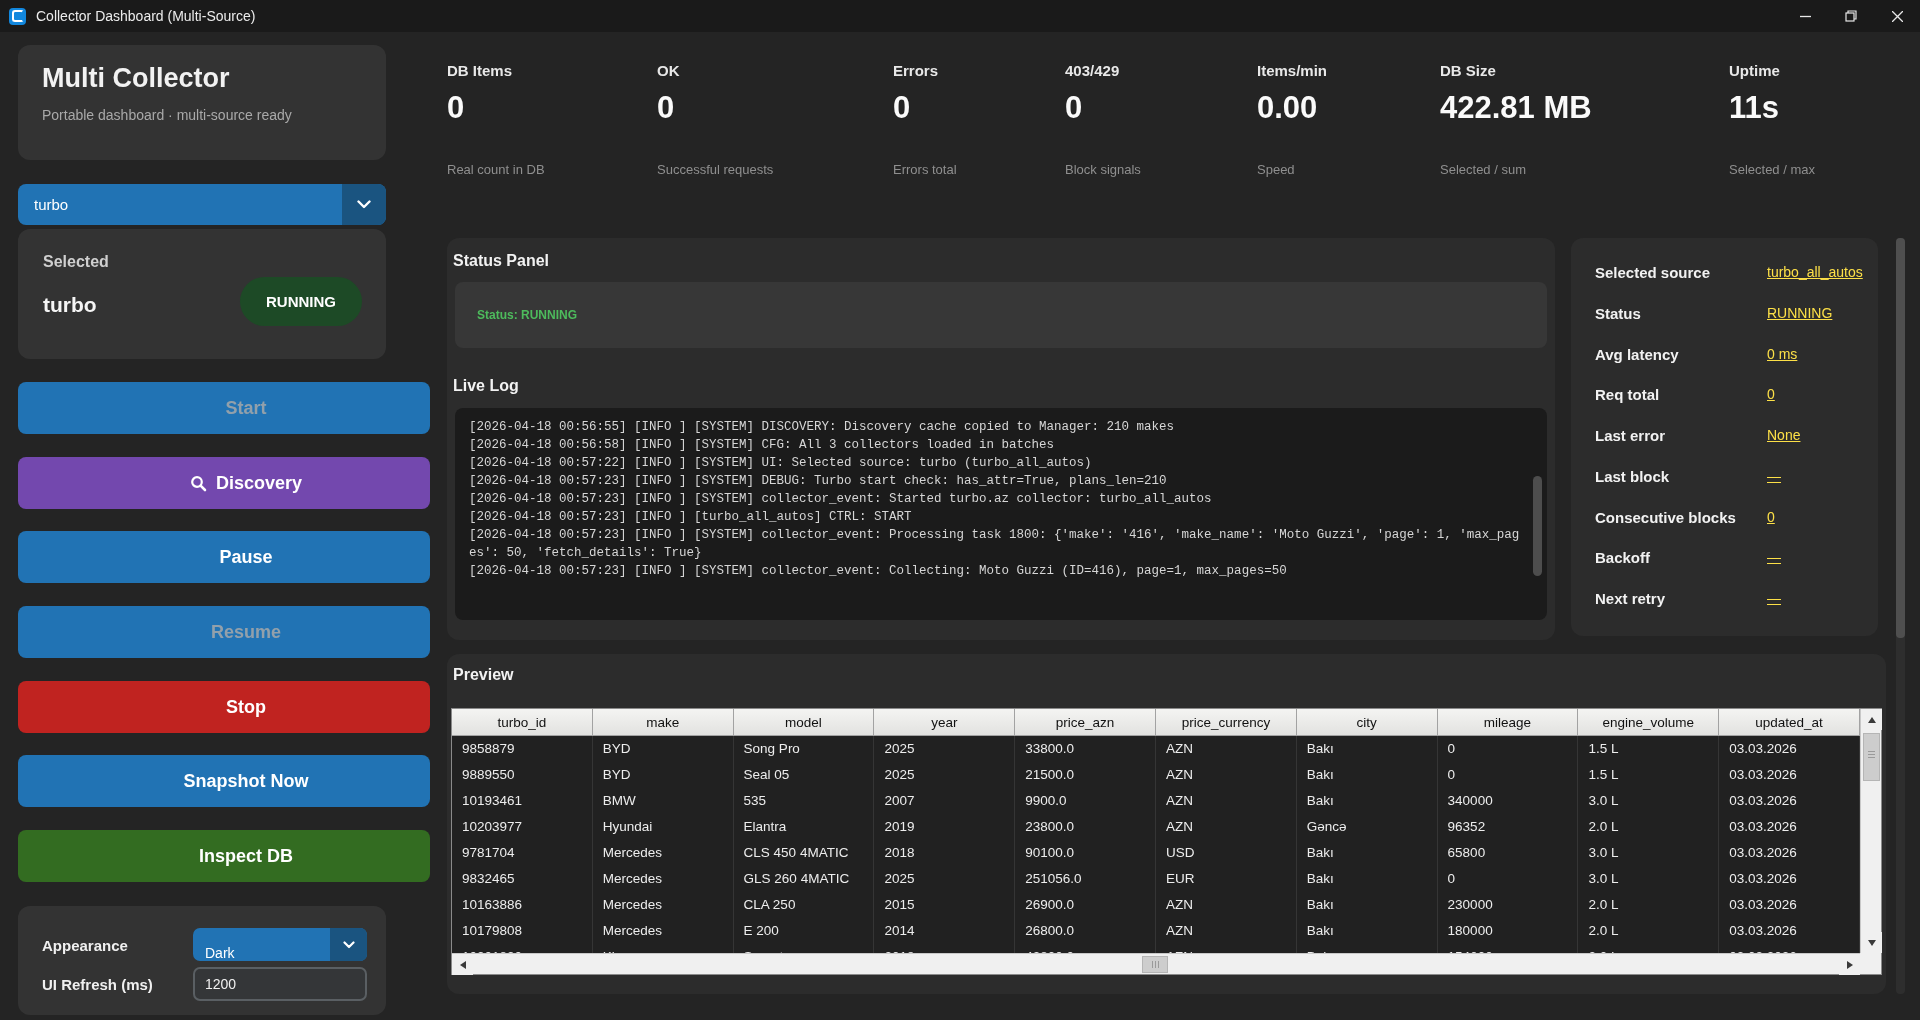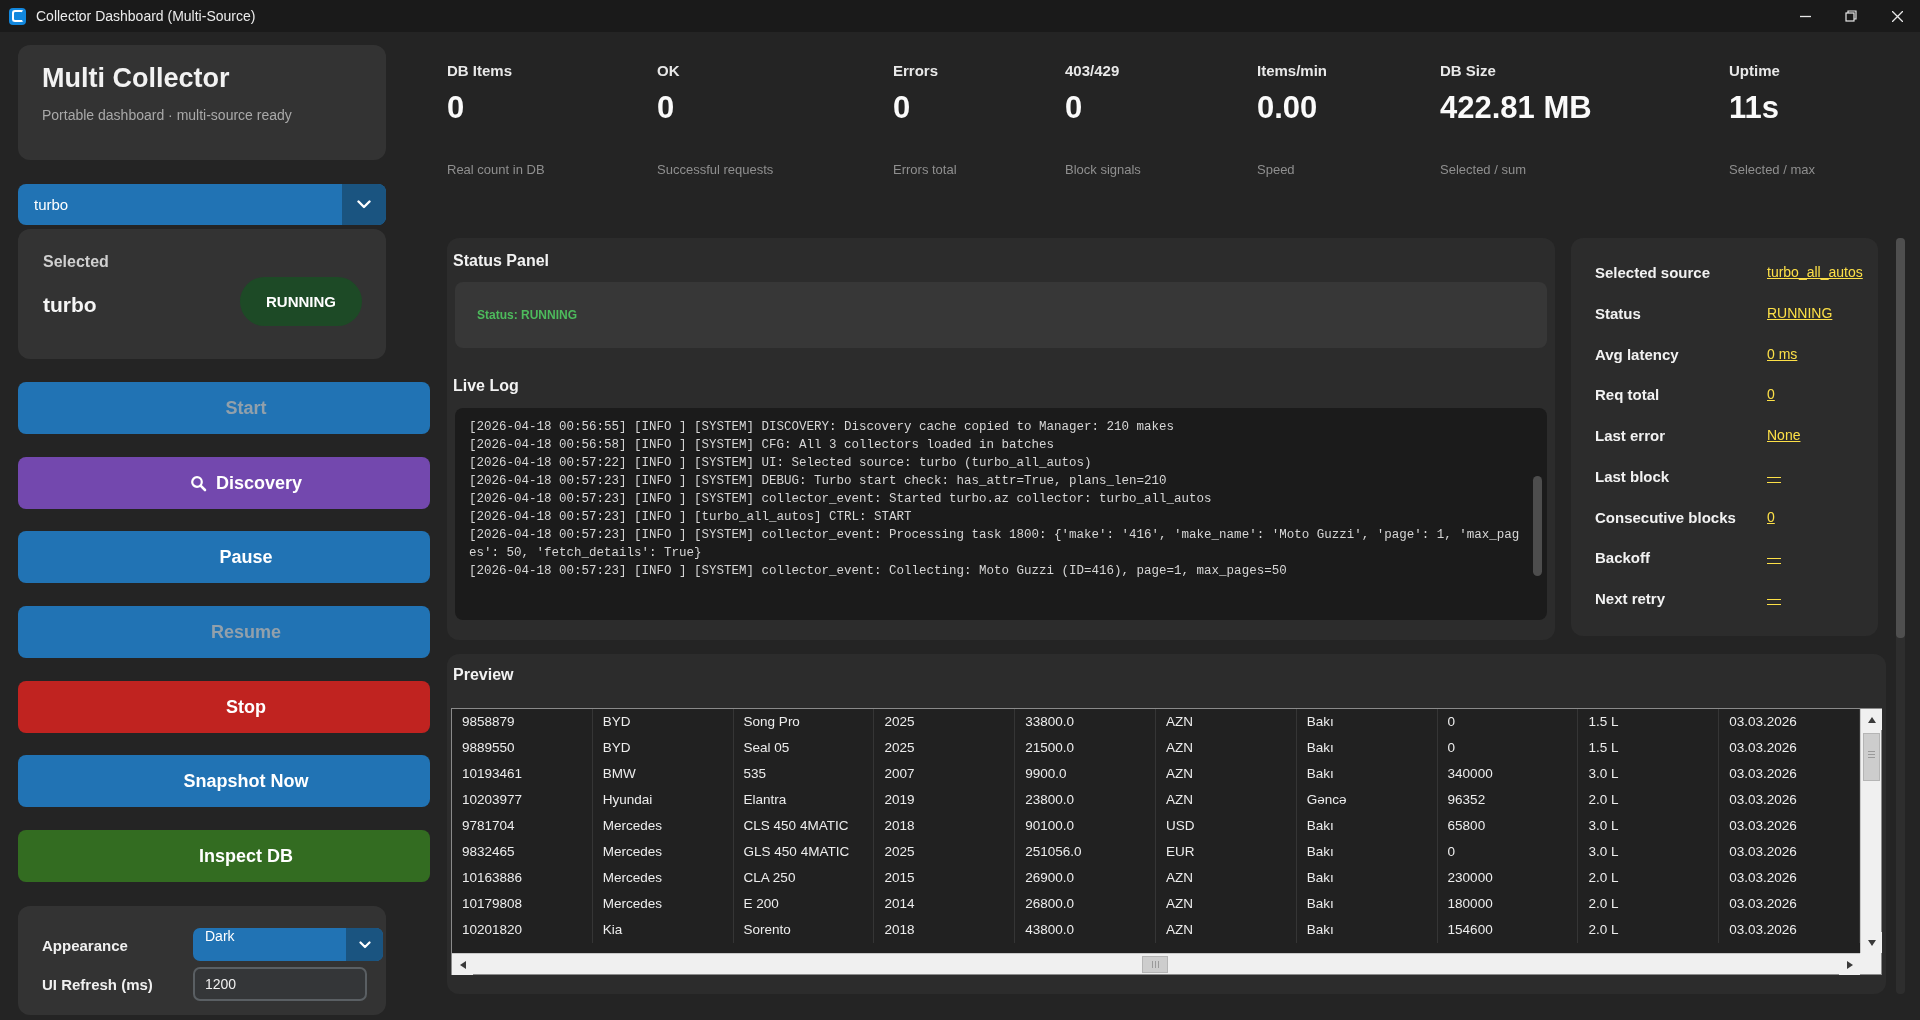--- a/index.html
+++ b/index.html
@@ -38,22 +38,22 @@
   .side-btn{position:absolute;left:0;width:368px;height:52px;border-radius:8px;color:#fff;
     font-size:18px;font-weight:bold;display:flex;align-items:center;justify-content:center;cursor:pointer;padding-left:44px;}
   .btn-blue{background:#2173b4;}
   .btn-purple{background:#7348ae;}
   .btn-red{background:#c02320;}
   .btn-green{background:#336c21;}
   .side-btn.disabled{color:#92a0ab;}
   .side-btn .mag{margin-right:9px;}
   .settings-card{top:906px;height:109px;}
   .set-label{position:absolute;left:24px;color:#f0f0f0;font-size:15px;font-weight:bold;}
-  .mini-select{position:absolute;left:175px;top:22px;width:190px;height:33px;background:#2173b4;
-    border-radius:7px;display:flex;align-items:flex-start;cursor:pointer;}
+  .mini-select{position:absolute;left:175px;top:22px;width:174px;height:33px;background:#2173b4;
+    border-radius:7px;display:flex;align-items:flex-end;cursor:pointer;}
   .mini-select .select-value{font-size:14px;margin-left:12px;}
   .mini-arrow{width:37px;height:33px;background:#1a5480;border-radius:0 7px 7px 0;
     display:flex;align-items:center;justify-content:center;}
   .refresh-input{position:absolute;left:175px;top:61px;width:150px;height:30px;background:#343638;
     border:2px solid #5a5f63;border-radius:7px;color:#f0f0f0;font-size:14px;padding:0 10px;outline:none;
     font-family:"Liberation Sans", sans-serif;}
   
   .stats-row{position:absolute;left:447px;top:32px;width:1473px;height:170px;}
   .stat{position:absolute;top:0;}
   .stat-label{position:absolute;top:30px;color:#e8e8e8;font-size:15px;font-weight:bold;white-space:nowrap;}
@@ -301,20 +301,32 @@
         <span class="info-label">Next retry</span>
         <span class="info-value">—</span>
       </div>
     </div>
 </div>
 
 <div class="panel preview-panel">
   <div class="panel-heading" style="top:12px;">Preview</div>
   <div class="table">
     <div class="table-main">
+      <div class="t-head" id="t-head">
+          <div class="t-hcell">turbo_id</div>
+          <div class="t-hcell">make</div>
+          <div class="t-hcell">model</div>
+          <div class="t-hcell">year</div>
+          <div class="t-hcell">price_azn</div>
+          <div class="t-hcell">price_currency</div>
+          <div class="t-hcell">city</div>
+          <div class="t-hcell">mileage</div>
+          <div class="t-hcell">engine_volume</div>
+          <div class="t-hcell">updated_at</div>
+        </div>
       <div class="t-body" id="t-body">
           <div class="t-row">
             <div class="t-cell">9858879</div>
             <div class="t-cell">BYD</div>
             <div class="t-cell">Song Pro</div>
             <div class="t-cell">2025</div>
             <div class="t-cell">33800.0</div>
             <div class="t-cell">AZN</div>
             <div class="t-cell">Bakı</div>
             <div class="t-cell">0</div>
@@ -365,21 +377,21 @@
             <div class="t-cell">90100.0</div>
             <div class="t-cell">USD</div>
             <div class="t-cell">Bakı</div>
             <div class="t-cell">65800</div>
             <div class="t-cell">3.0 L</div>
             <div class="t-cell">03.03.2026</div>
           </div>
           <div class="t-row">
             <div class="t-cell">9832465</div>
             <div class="t-cell">Mercedes</div>
-            <div class="t-cell">GLS 450 4MATIC</div>
+            <div class="t-cell">GLS 260 4MATIC</div>
             <div class="t-cell">2025</div>
             <div class="t-cell">251056.0</div>
             <div class="t-cell">EUR</div>
             <div class="t-cell">Bakı</div>
             <div class="t-cell">0</div>
             <div class="t-cell">3.0 L</div>
             <div class="t-cell">03.03.2026</div>
           </div>
           <div class="t-row">
             <div class="t-cell">10163886</div>

